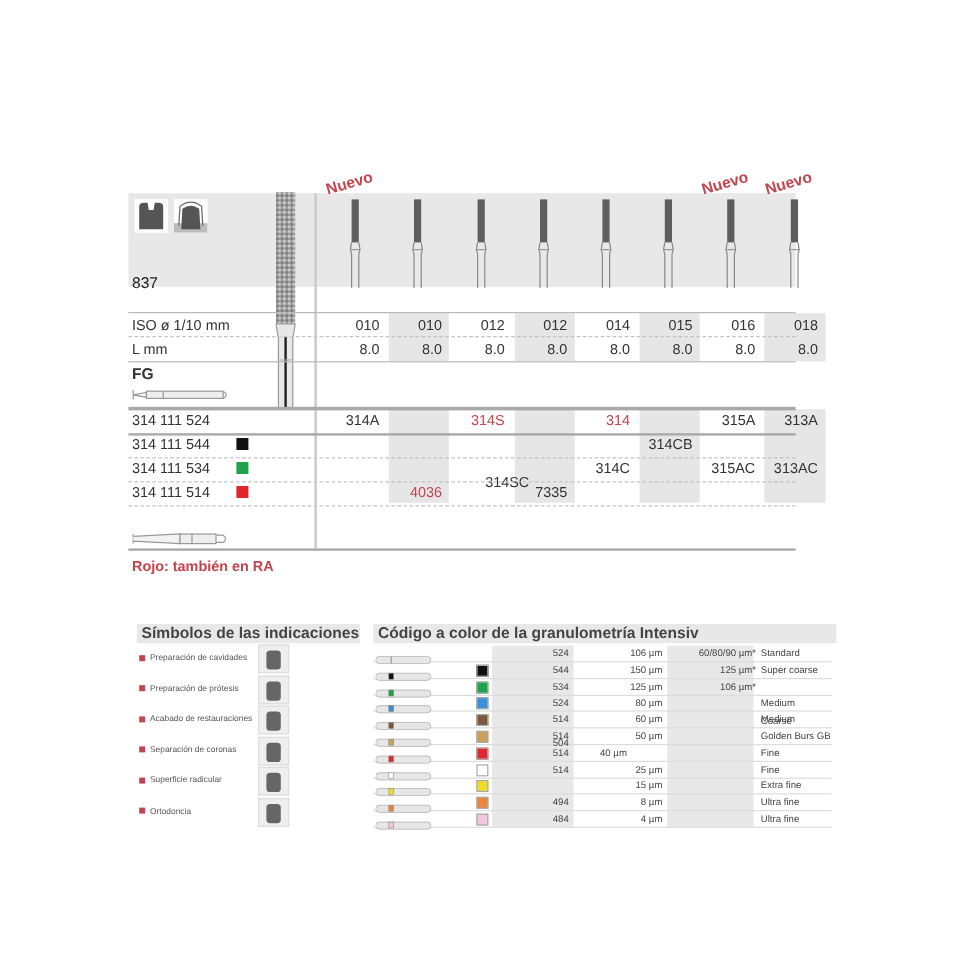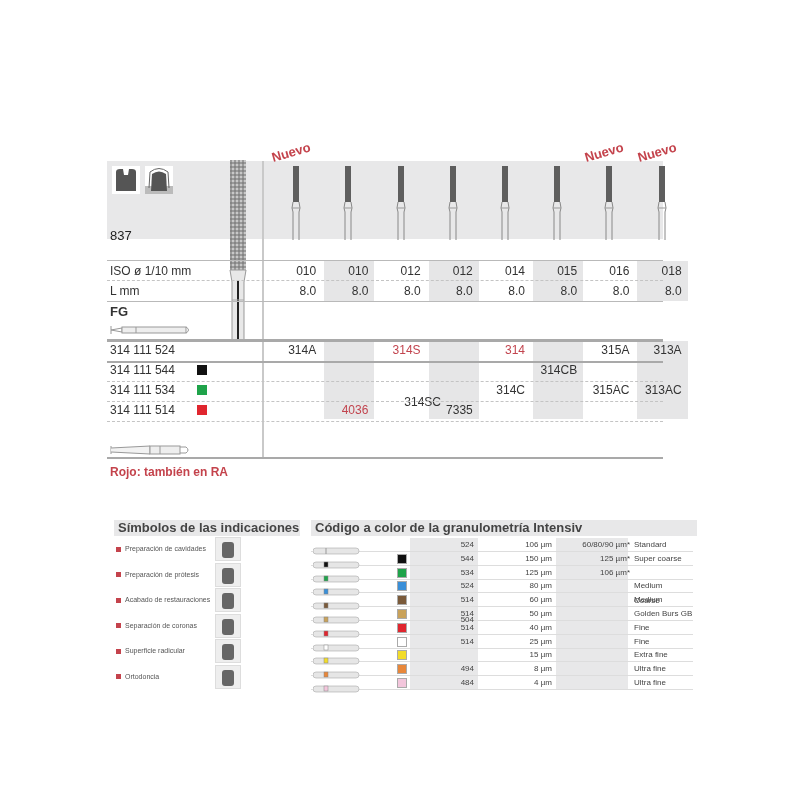--- a/index.html
+++ b/index.html
@@ -253,21 +253,21 @@
     <div class="abs" style="left:430px;top:609px;width:44px;text-align:right;font-size:8px;color:#444;">514</div>
     <div class="abs" style="left:500px;top:609px;width:52px;text-align:right;font-size:8px;color:#444;">50 µm</div>
     <div class="abs" style="left:634px;top:609px;font-size:8px;color:#444;white-space:nowrap;">Golden Burs GB</div>
     <div class="abs" style="left:311px;top:633.8px;width:382px;height:1px;background:#ddd;"></div>
     <div class="abs" style="left:313px;top:623.8px;width:50px;height:8px;"><svg width="50" height="8" viewBox="0 0 50 8">
         <rect x="0" y="1" width="46" height="6" rx="3" fill="#e6e6e6" stroke="#aaa" stroke-width="0.6"></rect>
         <rect x="11" y="1" width="4" height="5" fill="#e0262f" stroke="#888" stroke-width="0.5"></rect>
       </svg></div>
     <div class="abs" style="left:397px;top:622.8px;width:8px;height:8px;background:#e0262f;border:1px solid #aaa;"></div>
     <div class="abs" style="left:430px;top:622.8px;width:44px;text-align:right;font-size:8px;color:#444;">514</div>
-    <div class="abs" style="left:500px;top:622.8px;width:52px;text-align:right;font-size:8px;color:#444;">40 µm</div>
+    <div class="abs" style="left:500px;top:622.8px;width:52px;font-size:8px;color:#444;">40 µm</div>
     <div class="abs" style="left:634px;top:622.8px;font-size:8px;color:#444;white-space:nowrap;">Fine</div>
     <div class="abs" style="left:311px;top:647.6px;width:382px;height:1px;background:#ddd;"></div>
     <div class="abs" style="left:313px;top:637.6px;width:50px;height:8px;"><svg width="50" height="8" viewBox="0 0 50 8">
         <rect x="0" y="1" width="46" height="6" rx="3" fill="#e6e6e6" stroke="#aaa" stroke-width="0.6"></rect>
         <rect x="11" y="1" width="4" height="5" fill="#ffffff" stroke="#888" stroke-width="0.5"></rect>
       </svg></div>
     <div class="abs" style="left:397px;top:636.6px;width:8px;height:8px;background:#ffffff;border:1px solid #aaa;"></div>
     <div class="abs" style="left:430px;top:636.6px;width:44px;text-align:right;font-size:8px;color:#444;">514</div>
     <div class="abs" style="left:500px;top:636.6px;width:52px;text-align:right;font-size:8px;color:#444;">25 µm</div>
     <div class="abs" style="left:634px;top:636.6px;font-size:8px;color:#444;white-space:nowrap;">Fine</div>

